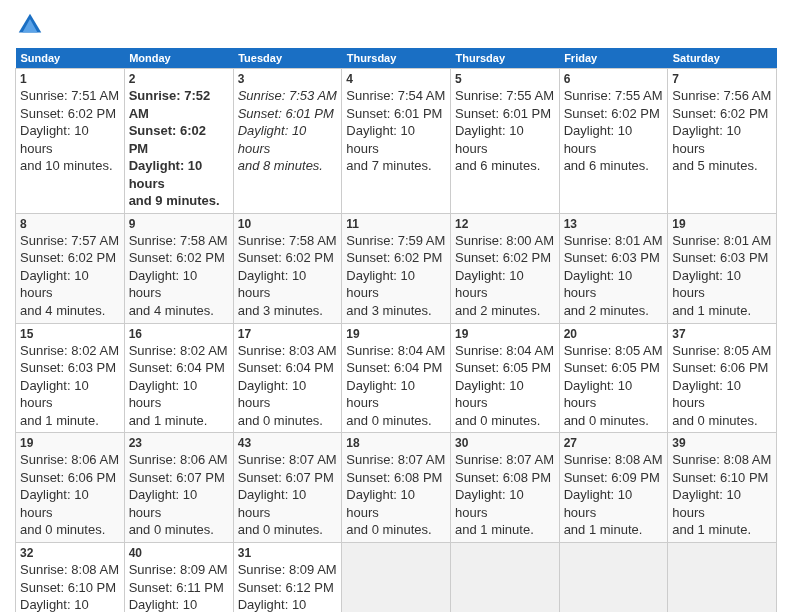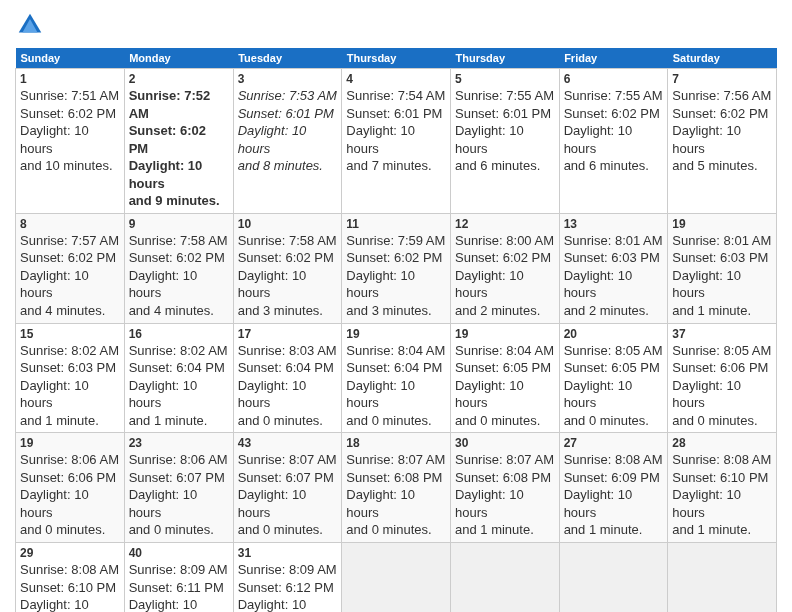--- a/index.html
+++ b/index.html
@@ -319,30 +319,30 @@
 and 1 minute.</div>
           </td>
           <td>
             <span class="day-num">27</span>
             <div class="day-info" style="white-space: pre-line;">Sunrise: 8:08 AM
 Sunset: 6:09 PM
 Daylight: 10 hours
 and 1 minute.</div>
           </td>
           <td>
-            <span class="day-num">28</span>
+            <span class="day-num">39</span>
             <div class="day-info" style="white-space: pre-line;">Sunrise: 8:08 AM
 Sunset: 6:10 PM
 Daylight: 10 hours
 and 1 minute.</div>
           </td>
         </tr>
         <tr>
           <td>
-            <span class="day-num">29</span>
+            <span class="day-num">32</span>
             <div class="day-info" style="white-space: pre-line;">Sunrise: 8:08 AM
 Sunset: 6:10 PM
 Daylight: 10 hours
 and 1 minute.</div>
           </td>
           <td>
             <span class="day-num">40</span>
             <div class="day-info" style="white-space: pre-line;">Sunrise: 8:09 AM
 Sunset: 6:11 PM
 Daylight: 10 hours

